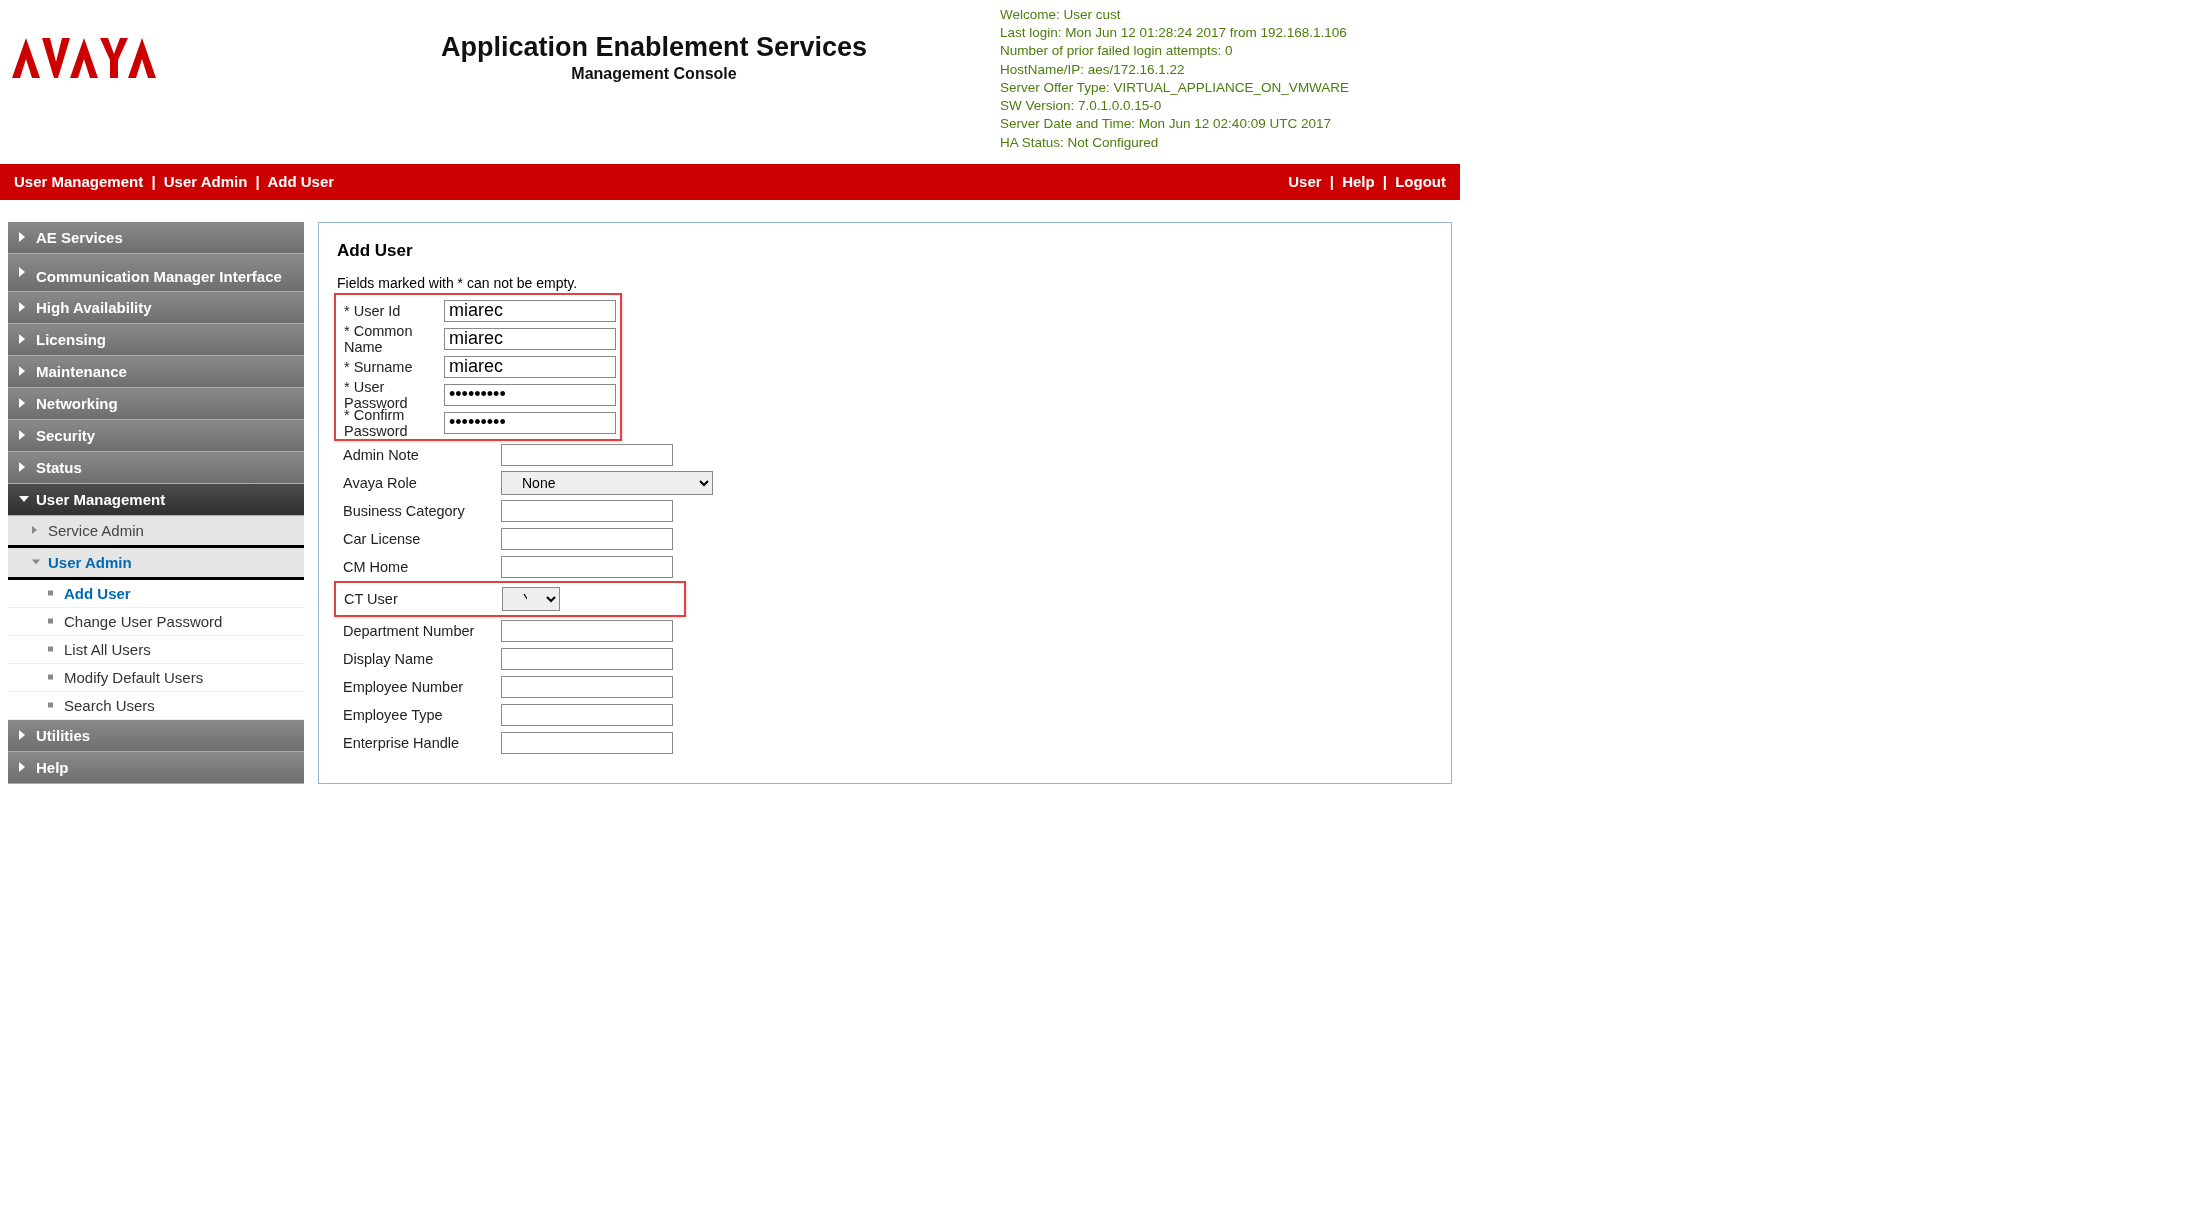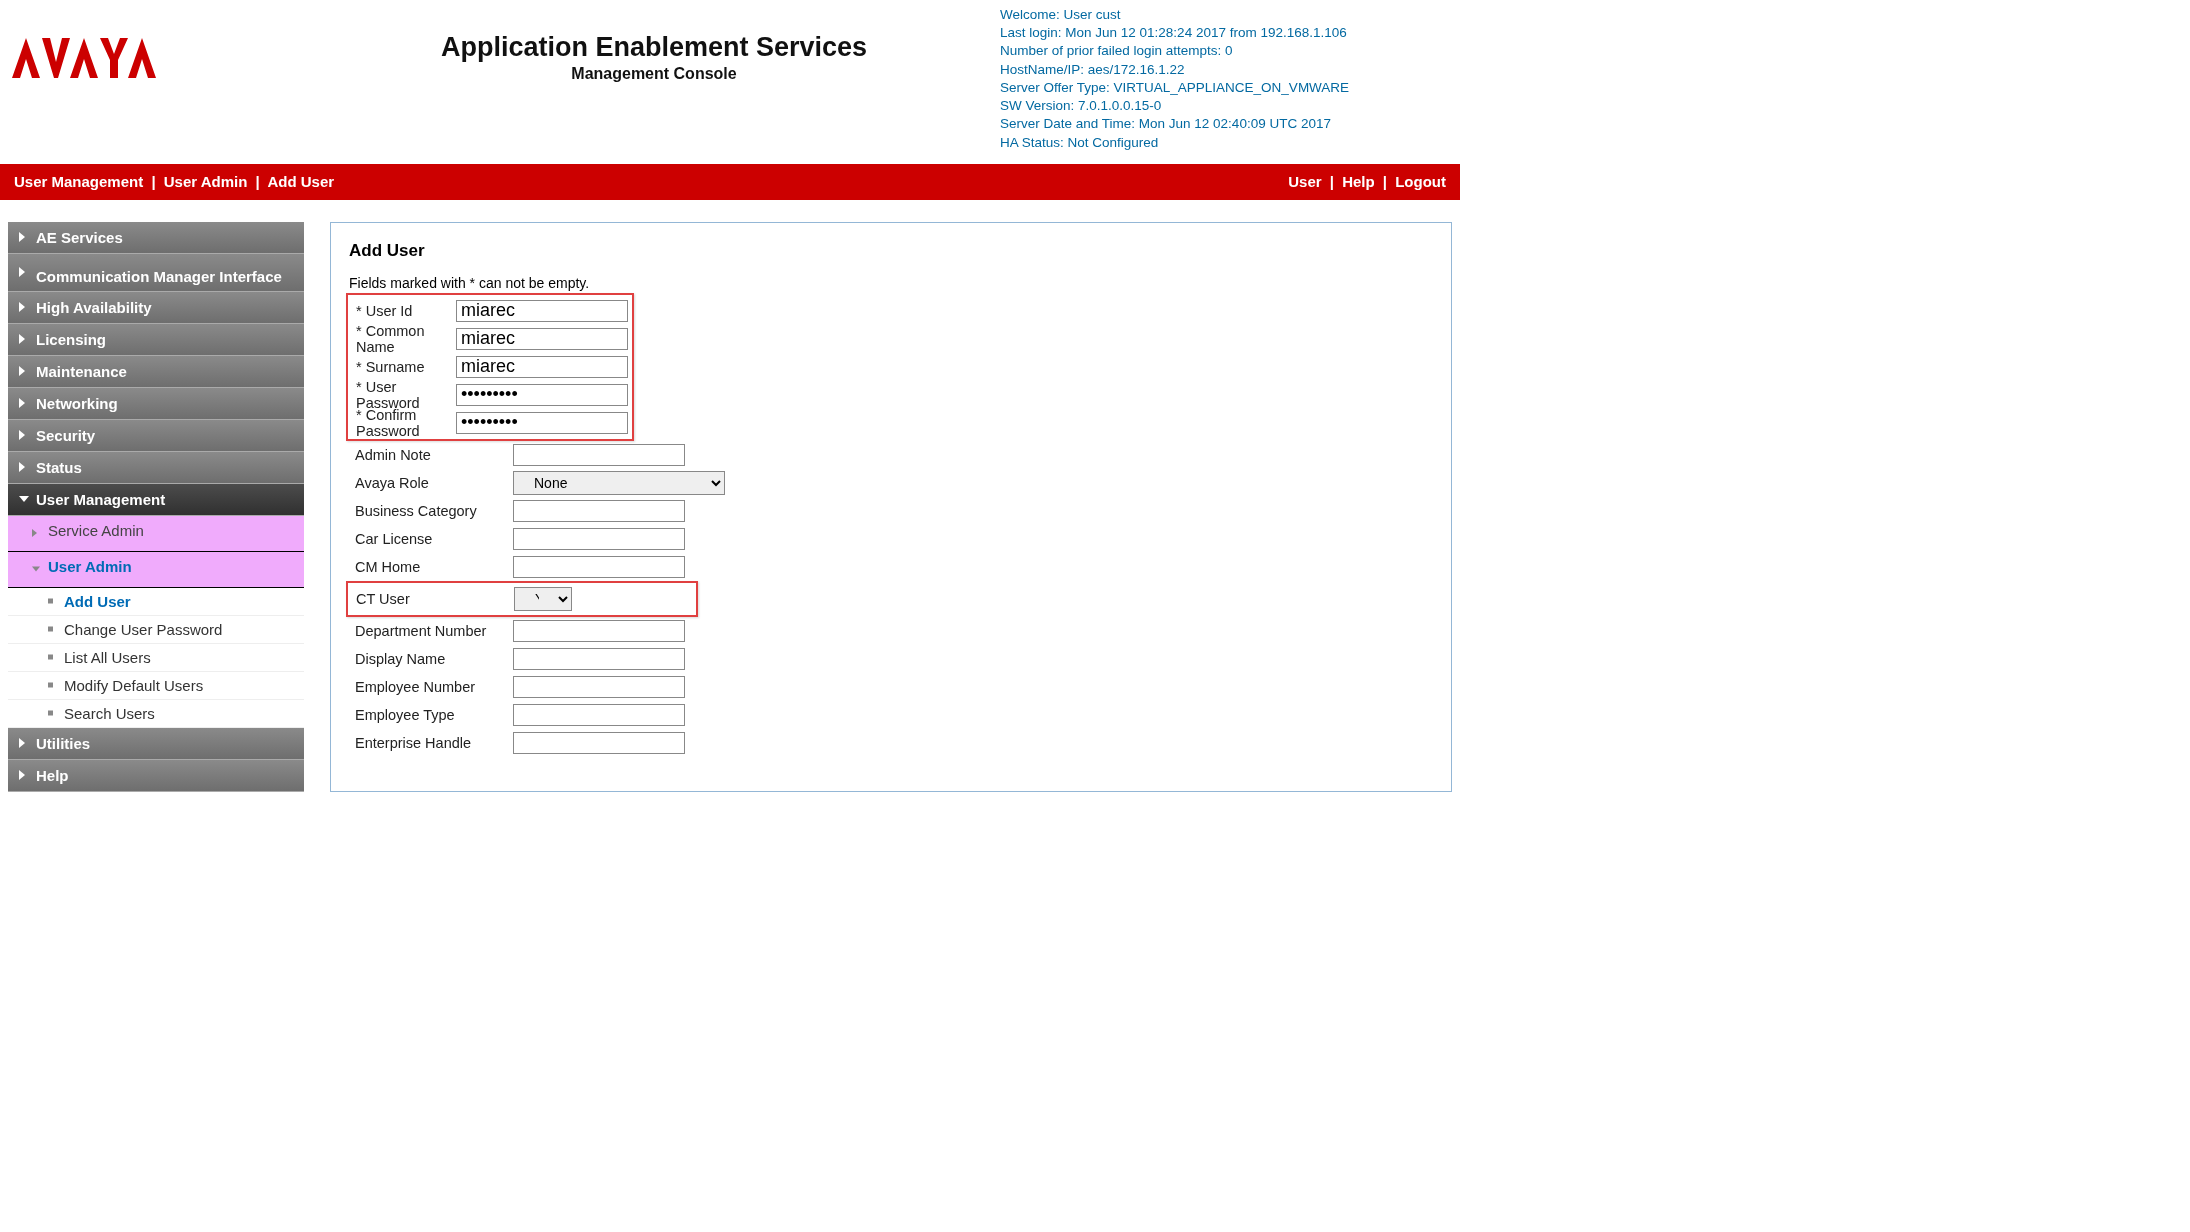--- a/index.html
+++ b/index.html
@@ -39,21 +39,21 @@
   }
   .title-block .sub-title {
     font-size: 16px;
     font-weight: 700;
     color: #111;
     margin-top: 2px;
   }
   .info-block {
     width: 460px;
     font-size: 13.5px;
-    color: #0369a1;
+    color: #4d7c0f;
     line-height: 1.35;
     padding-top: 2px;
   }
   .red-bar {
     background: #cc0000;
     color: #fff;
     height: 36px;
     display: flex;
     align-items: center;
     justify-content: space-between;
@@ -62,21 +62,21 @@
     font-weight: 700;
     margin-top: 12px;
   }
   .red-bar .left-links a, .red-bar .right-links a {
     color: #fff;
     text-decoration: none;
   }
   .red-bar .sep { padding: 0 4px; }
   .content-wrap {
     display: flex;
-    gap: 26px;
+    gap: 14px;
     padding: 22px 8px 0 8px;
   }
   .sidebar {
     width: 296px;
     font-size: 15px;
   }
   .nav-top-item {
     background: linear-gradient(#8a8a8a,#6e6e6e);
     color: #fff;
     font-weight: 700;
@@ -98,24 +98,24 @@
   .nav-top-item.open::before {
     border-left: 5px solid transparent;
     border-right: 5px solid transparent;
     border-top: 6px solid #fff;
     border-bottom: none;
   }
   .nav-top-item.dark {
     background: linear-gradient(#4c4c4c,#303030);
   }
   .sub-item {
-    background: #f0abfc;
+    background: #e5e5e5;
     color: #444;
-    padding: 6px 10px 12px 40px;
-    border-bottom: 1px solid #000000;
+    padding: 6px 10px 6px 40px;
+    border-bottom: 3px solid #000000;
     position: relative;
     cursor: pointer;
   }
   .sub-item::before {
     content: "";
     position: absolute;
     left: 24px; top: 50%;
     transform: translateY(-50%);
     width: 0; height: 0;
     border-top: 4px solid transparent;

